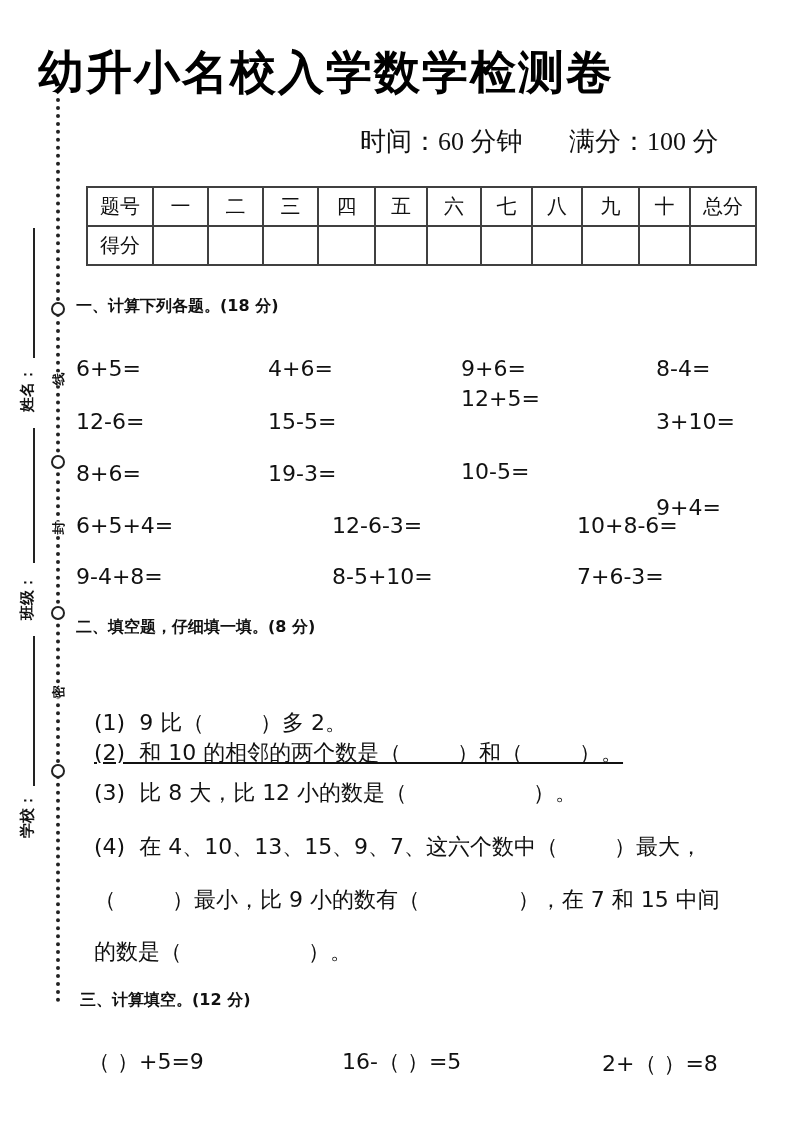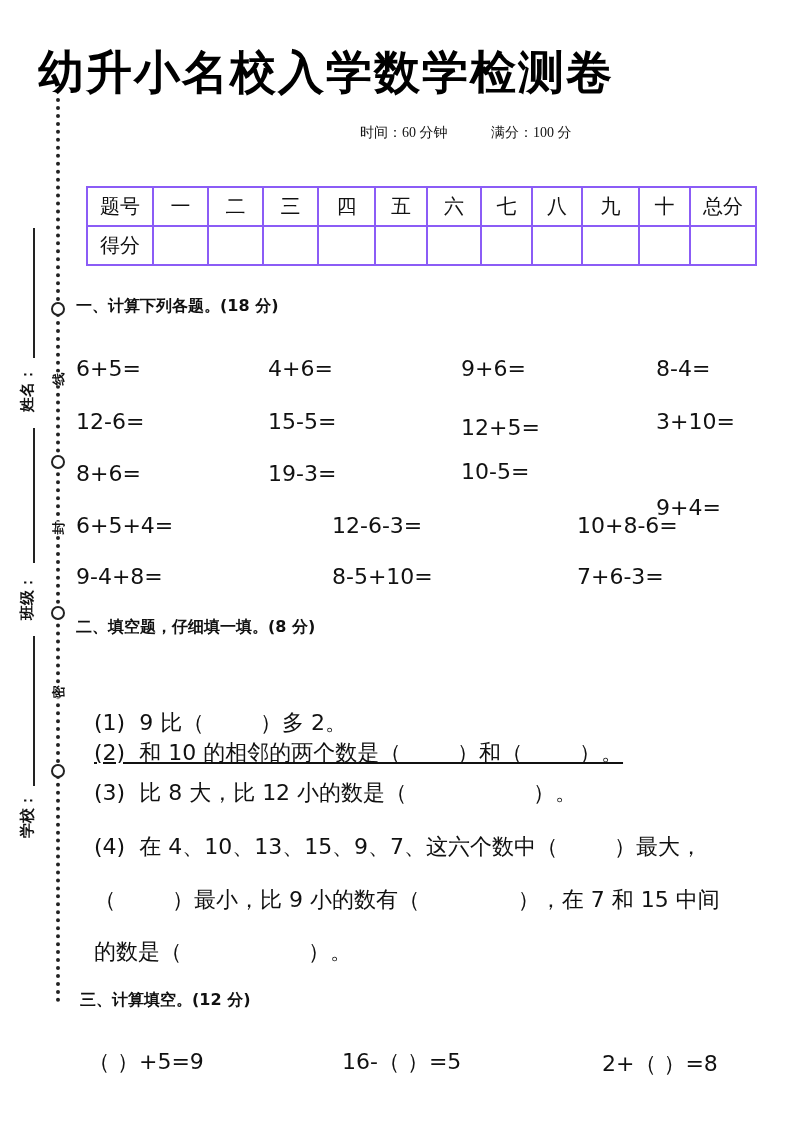--- a/index.html
+++ b/index.html
@@ -6,27 +6,27 @@
   body {
     width: 800px; height: 1134px; background: #ffffff; position: relative; overflow: hidden;
     font-family: "DejaVu Sans", "Liberation Sans", sans-serif; color: #111;
   }
   .abs { position: absolute; }
   .title {
     left: 0; width: 632px; top: 42px; text-align: center;
     font-family: "DejaVu Serif", "Liberation Serif", serif; font-weight: bold;
     font-size: 46px; letter-spacing: 2px; color: #000; padding-left: 20px; box-sizing: border-box;
   }
-  .meta { top: 124px; left: 360px; font-size: 14px; font-family: "Liberation Serif", "DejaVu Serif", serif; }
+  .meta { top: 124px; left: 360px; font-size: 26px; font-family: "Liberation Serif", "DejaVu Serif", serif; }
   .meta span { margin-right: 40px; }
   table.score {
     position: absolute; left: 86px; top: 186px; border-collapse: collapse;
     font-family: "DejaVu Sans", sans-serif; font-size: 20px;
   }
-  table.score td { border: 2px solid #8b5cf6; height: 37px; text-align: center; padding: 0; }
+  table.score td { border: 2px solid #404040; height: 37px; text-align: center; padding: 0; }
   .sec-h { font-size: 16px; font-weight: bold; left: 76px; }
   .row { font-size: 22px; font-family: "DejaVu Sans", "Liberation Sans", sans-serif; }
   .q { font-size: 22px; left: 94px; white-space: pre; }
   
   .dotline {
     left: 56px; width: 0; border-left: 4px dotted #222;
   }
   .ring {
     width: 10px; height: 10px; border: 2px solid #222; border-radius: 50%;
     background: #fff; left: 51px;
@@ -95,21 +95,21 @@
 
 <div class="abs sec-h" style="top:296px;">一、计算下列各题。(18 分)</div>
 
 <div class="abs row" style="top:356px; left:76px;">6+5=</div>
 <div class="abs row" style="top:356px; left:268px;">4+6=</div>
 <div class="abs row" style="top:356px; left:461px;">9+6=</div>
 <div class="abs row" style="top:356px; left:656px;">8-4=</div>
 
 <div class="abs row" style="top:409px; left:76px;">12-6=</div>
 <div class="abs row" style="top:409px; left:268px;">15-5=</div>
-<div class="abs row" style="top:415px; left:461px;">12+5=</div>
+<div class="abs row" style="top:386px; left:461px;">12+5=</div>
 <div class="abs row" style="top:409px; left:656px;">3+10=</div>
 
 <div class="abs row" style="top:461px; left:76px;">8+6=</div>
 <div class="abs row" style="top:461px; left:268px;">19-3=</div>
 <div class="abs row" style="top:459px; left:461px;text-align:center;">10-5=</div>
 <div class="abs row" style="top:461px; left:656px;margin-top:34px;">9+4=</div>
 
 <div class="abs row" style="top:513px; left:76px;">6+5+4=</div>
 <div class="abs row" style="top:513px; left:332px;">12-6-3=</div>
 <div class="abs row" style="top:513px; left:577px;">10+8-6=</div>

